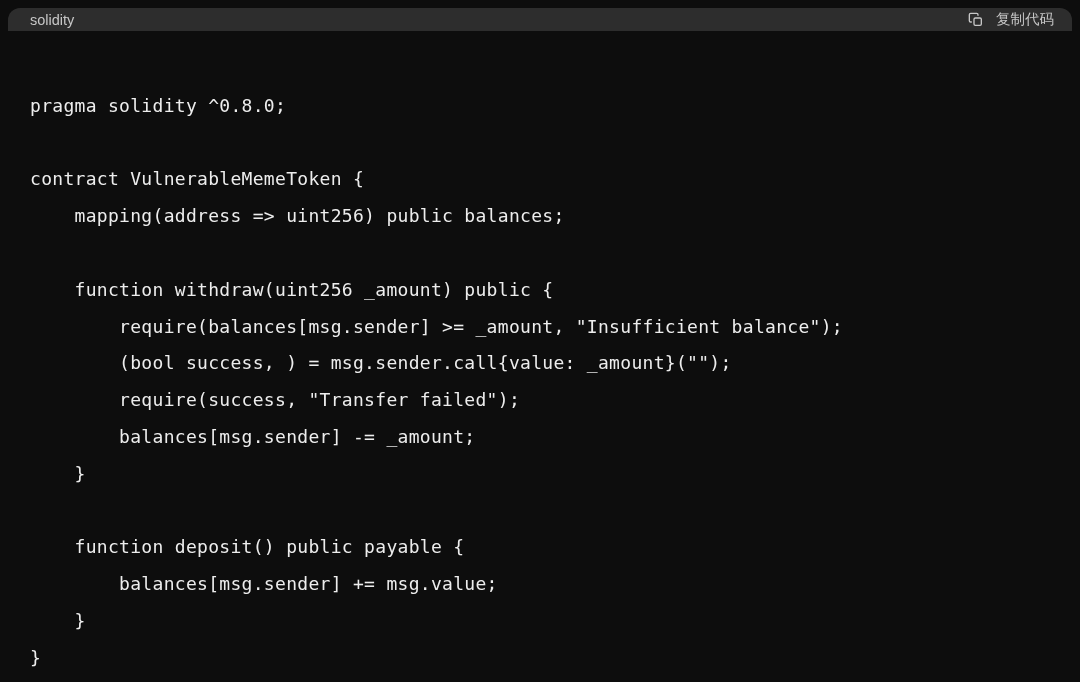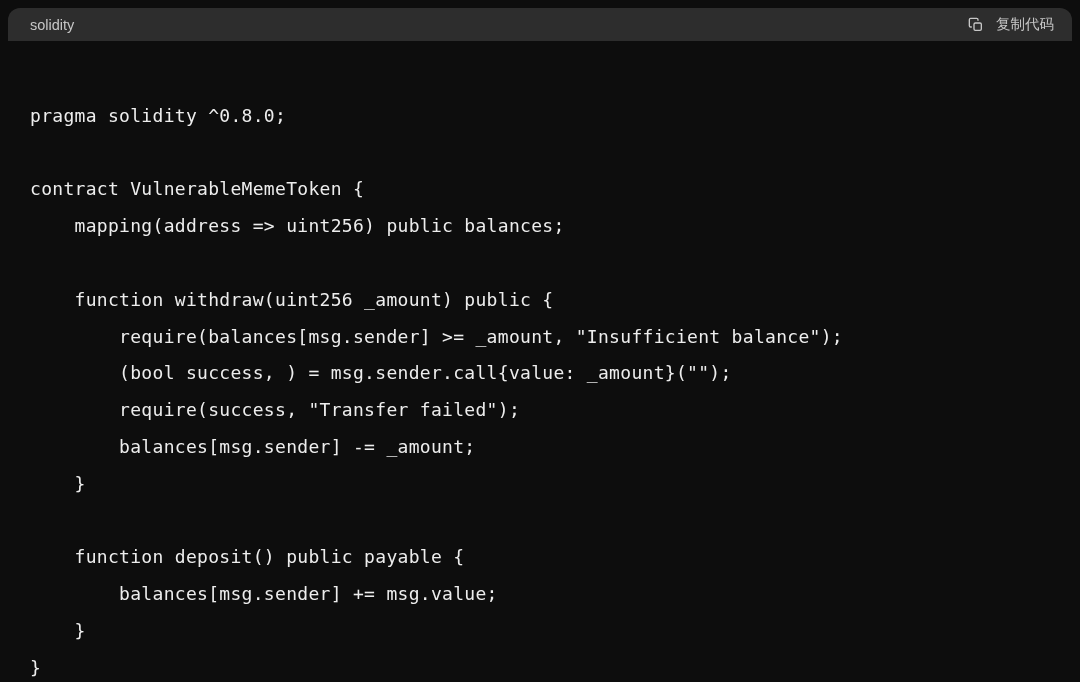--- a/index.html
+++ b/index.html
@@ -21,21 +21,21 @@
       background: #0d0d0d;
       border-radius: 12px;
       overflow: hidden;
     }
     .header {
       background: #2d2d2d;
       display: flex;
       justify-content: space-between;
       align-items: center;
       padding: 7px 18px 7px 22px;
-      height: 33px;
+      height: 23px;
     }
     .language-label {
       color: #c7c7c7;
       font-size: 14.5px;
       font-family: -apple-system, BlinkMacSystemFont, "Segoe UI", sans-serif;
       font-weight: 400;
     }
     .copy-button {
       display: flex;
       align-items: center;

